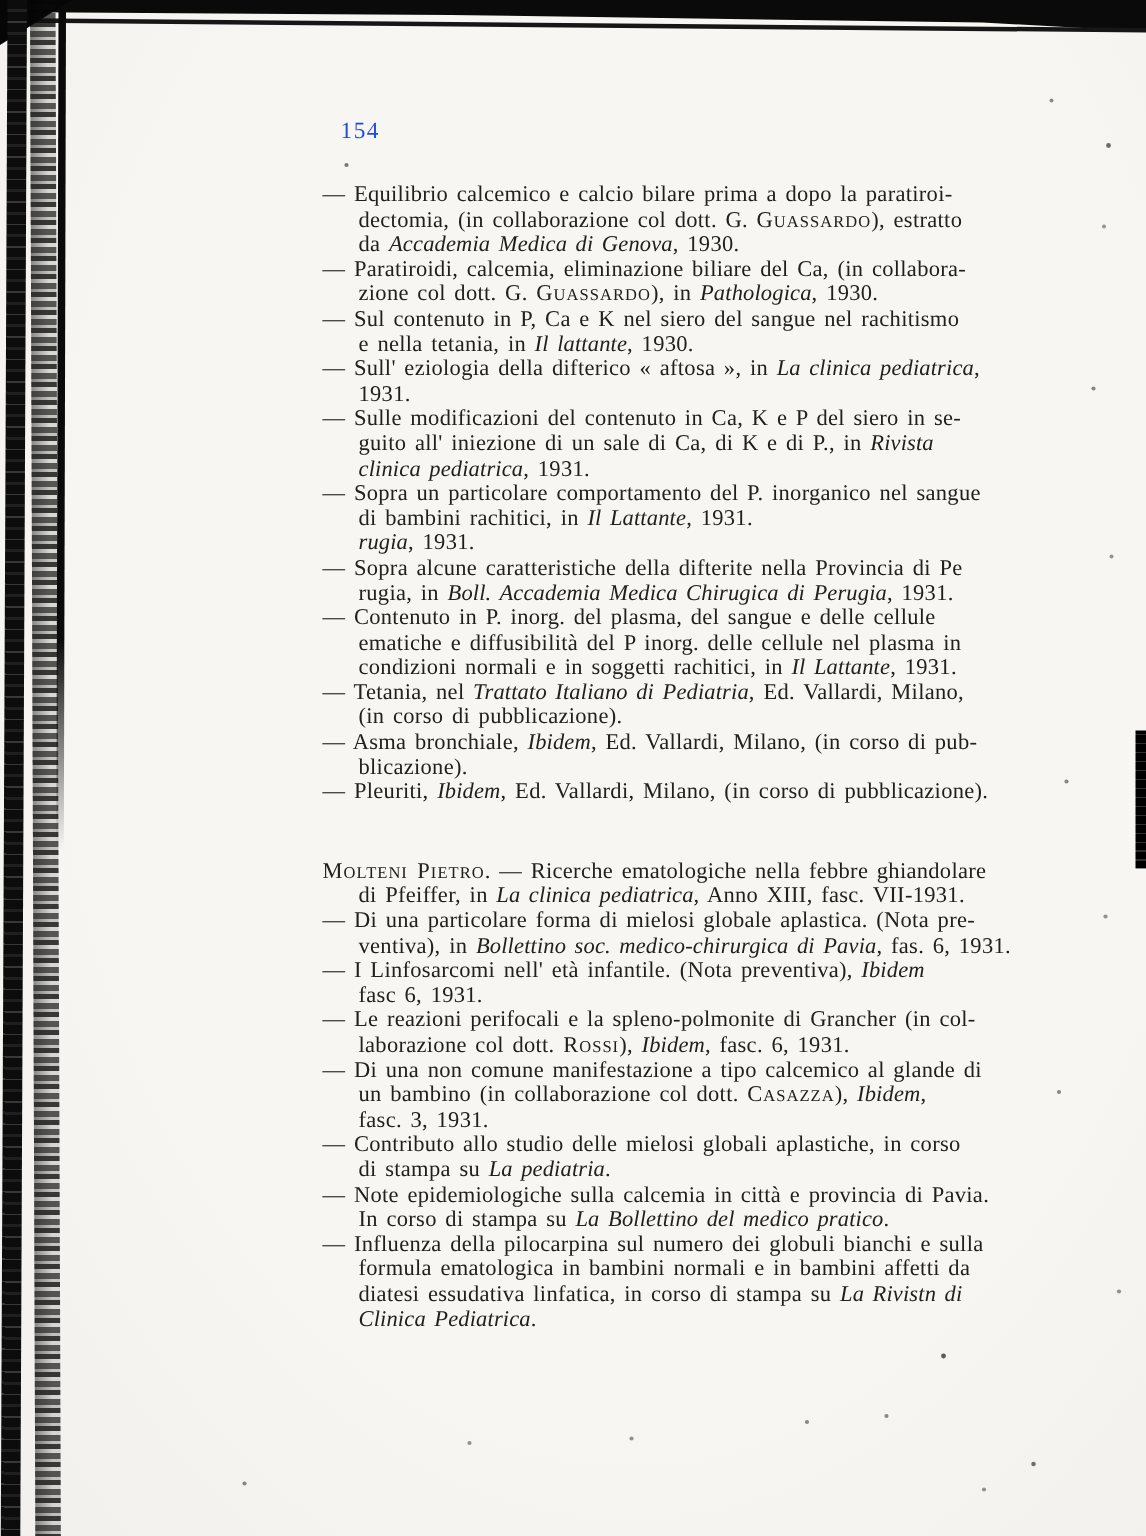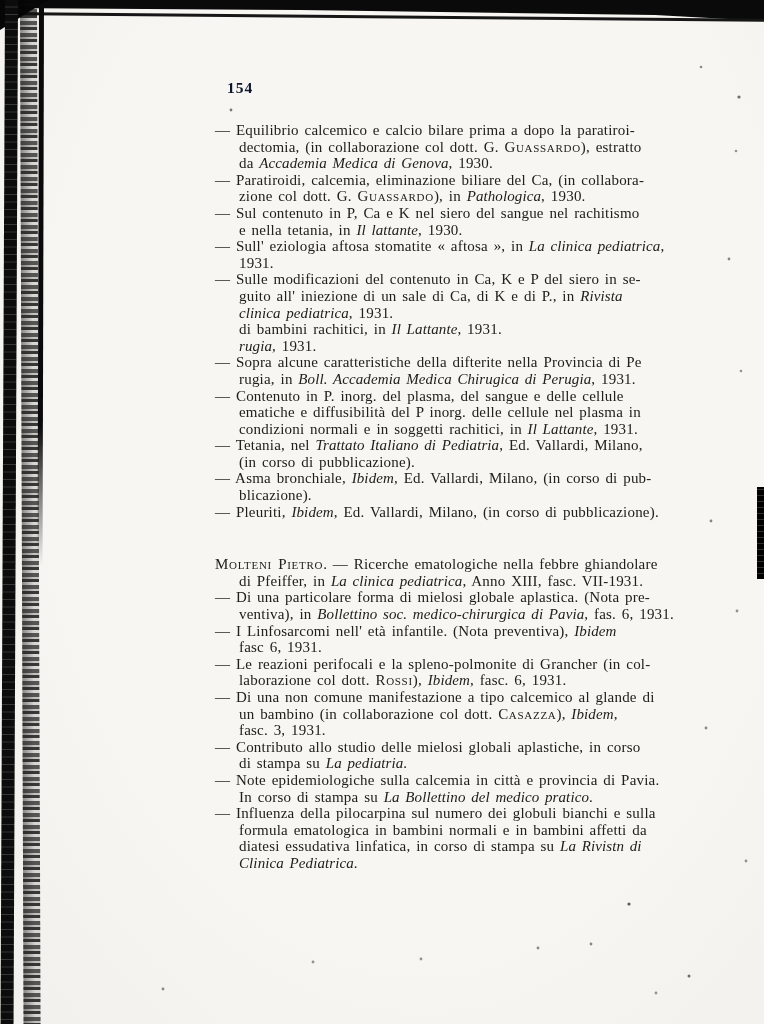--- a/index.html
+++ b/index.html
@@ -67,22 +67,22 @@
       710px 520px 0 0.4px #8a877f, 736px 610px 0 0.4px #94918a,
       705px 727px 0 0.4px #8a877f, 745px 860px 0 0.4px #94918a,
       628px 903px 0 0.6px #5d5a55, 537px 947px 0 0.4px #8a877f,
       590px 943px 0 0.4px #8a877f, 420px 958px 0 0.4px #94918a,
       312px 961px 0 0.4px #94918a, 688px 975px 0 0.5px #6f6c66,
       162px 988px 0 0.4px #8a877f, 655px 992px 0 0.4px #94918a;
   }
   
   .pagenum {
     position: absolute; left: 227px; top: 79px;
-    font-size: 15.5px; font-weight: 700; letter-spacing: 1px;
-    color: #0f172a;
+    font-size: 15.5px; font-weight: 400; letter-spacing: 1px;
+    color: #1d4ed8;
   }
   .textblock {
     position: absolute; left: 215px; top: 122px; width: 520px;
     color: #22201b;
     font-size: 15px;
     letter-spacing: 0.2px;
     word-spacing: 1.8px;
   }
   .section2 { margin-top: 36px; }
   .entry { margin: 0; }
@@ -116,29 +116,30 @@
       </div>
       <div class="entry">
         <div class="line"><span class="">— Paratiroidi, calcemia, eliminazione biliare del Ca, (in collabora-</span></div>
         <div class="line cont"><span class="">zione col dott. G. </span><span class="sc">Guassardo</span><span class="">), in </span><span class="it">Pathologica</span><span class="">, 1930.</span></div>
       </div>
       <div class="entry">
         <div class="line"><span class="">— Sul contenuto in P, Ca e K nel siero del sangue nel rachitismo</span></div>
         <div class="line cont"><span class="">e nella tetania, in </span><span class="it">Il lattante</span><span class="">, 1930.</span></div>
       </div>
       <div class="entry">
-        <div class="line"><span class="">— Sull' eziologia aftosa stomatite « aftosa », in </span><span class="it">La clinica pediatrica</span><span class="">,</span></div>
+        <div class="line"><span class="">— Sull' eziologia della difterico « aftosa », in </span><span class="it">La clinica pediatrica</span><span class="">,</span></div>
         <div class="line cont"><span class="">1931.</span></div>
       </div>
       <div class="entry">
         <div class="line"><span class="">— Sulle modificazioni del contenuto in Ca, K e P del siero in se-</span></div>
         <div class="line cont"><span class="">guito all' iniezione di un sale di Ca, di K e di P., in </span><span class="it">Rivista</span></div>
         <div class="line cont"><span class="it">clinica pediatrica</span><span class="">, 1931.</span></div>
       </div>
       <div class="entry">
+        <div class="line"><span class="">— Sopra un particolare comportamento del P. inorganico nel sangue</span></div>
         <div class="line cont"><span class="">di bambini rachitici, in </span><span class="it">Il Lattante</span><span class="">, 1931.</span></div>
       </div>
       <div class="entry">
         <div class="line cont"><span class="it">rugia</span><span class="">, 1931.</span></div>
       </div>
       <div class="entry">
         <div class="line"><span class="">— Sopra alcune caratteristiche della difterite nella Provincia di Pe</span></div>
         <div class="line cont"><span class="">rugia, in </span><span class="it">Boll. Accademia Medica Chirugica di Perugia</span><span class="">, 1931.</span></div>
       </div>
       <div class="entry">

